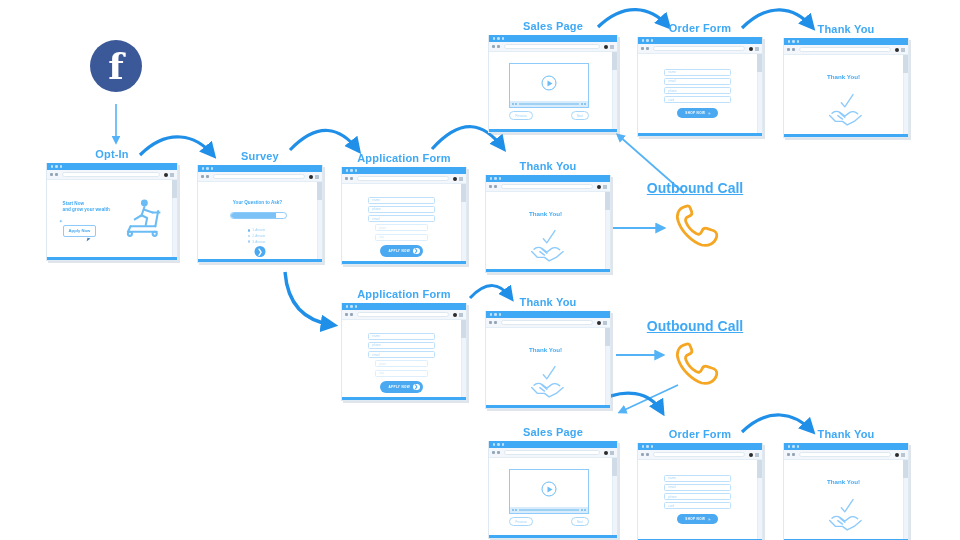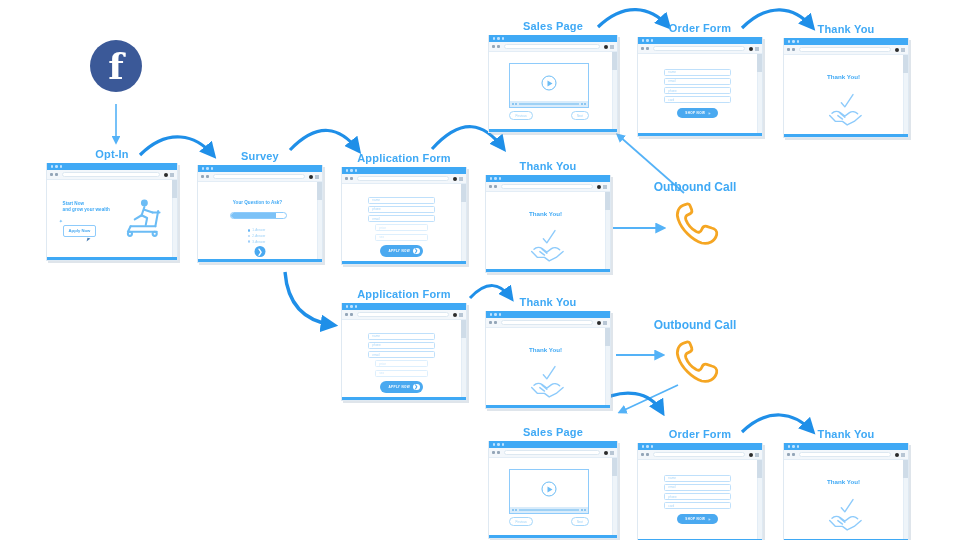--- a/index.html
+++ b/index.html
@@ -248,22 +248,22 @@
     background: #3B5998;
     display: flex; align-items: center; justify-content: center;
     color: #fff; font-size: 36px; font-weight: bold;
     font-family: "DejaVu Serif", serif;
     line-height: 1;
   }
 
   
   .call-node { position: absolute; text-align: center; }
   .call-label {
-    color: #3FA9F5; font-weight: bold; font-size: 12px;
-    white-space: nowrap; margin-bottom: 4px;
+    color: #3FA9F5; font-weight: bold; font-size: 14px;
+    white-space: nowrap; margin-bottom: 4px; text-decoration: underline;
   }
 </style>
 </head>
 <body>
 
 <div id="canvas">
 
   <svg id="arrows" viewBox="0 0 960 540">
     <defs>
       <marker id="ah" viewBox="0 0 10 10" refX="7" refY="5" markerWidth="5.2" markerHeight="5.2" orient="auto-start-reverse">

